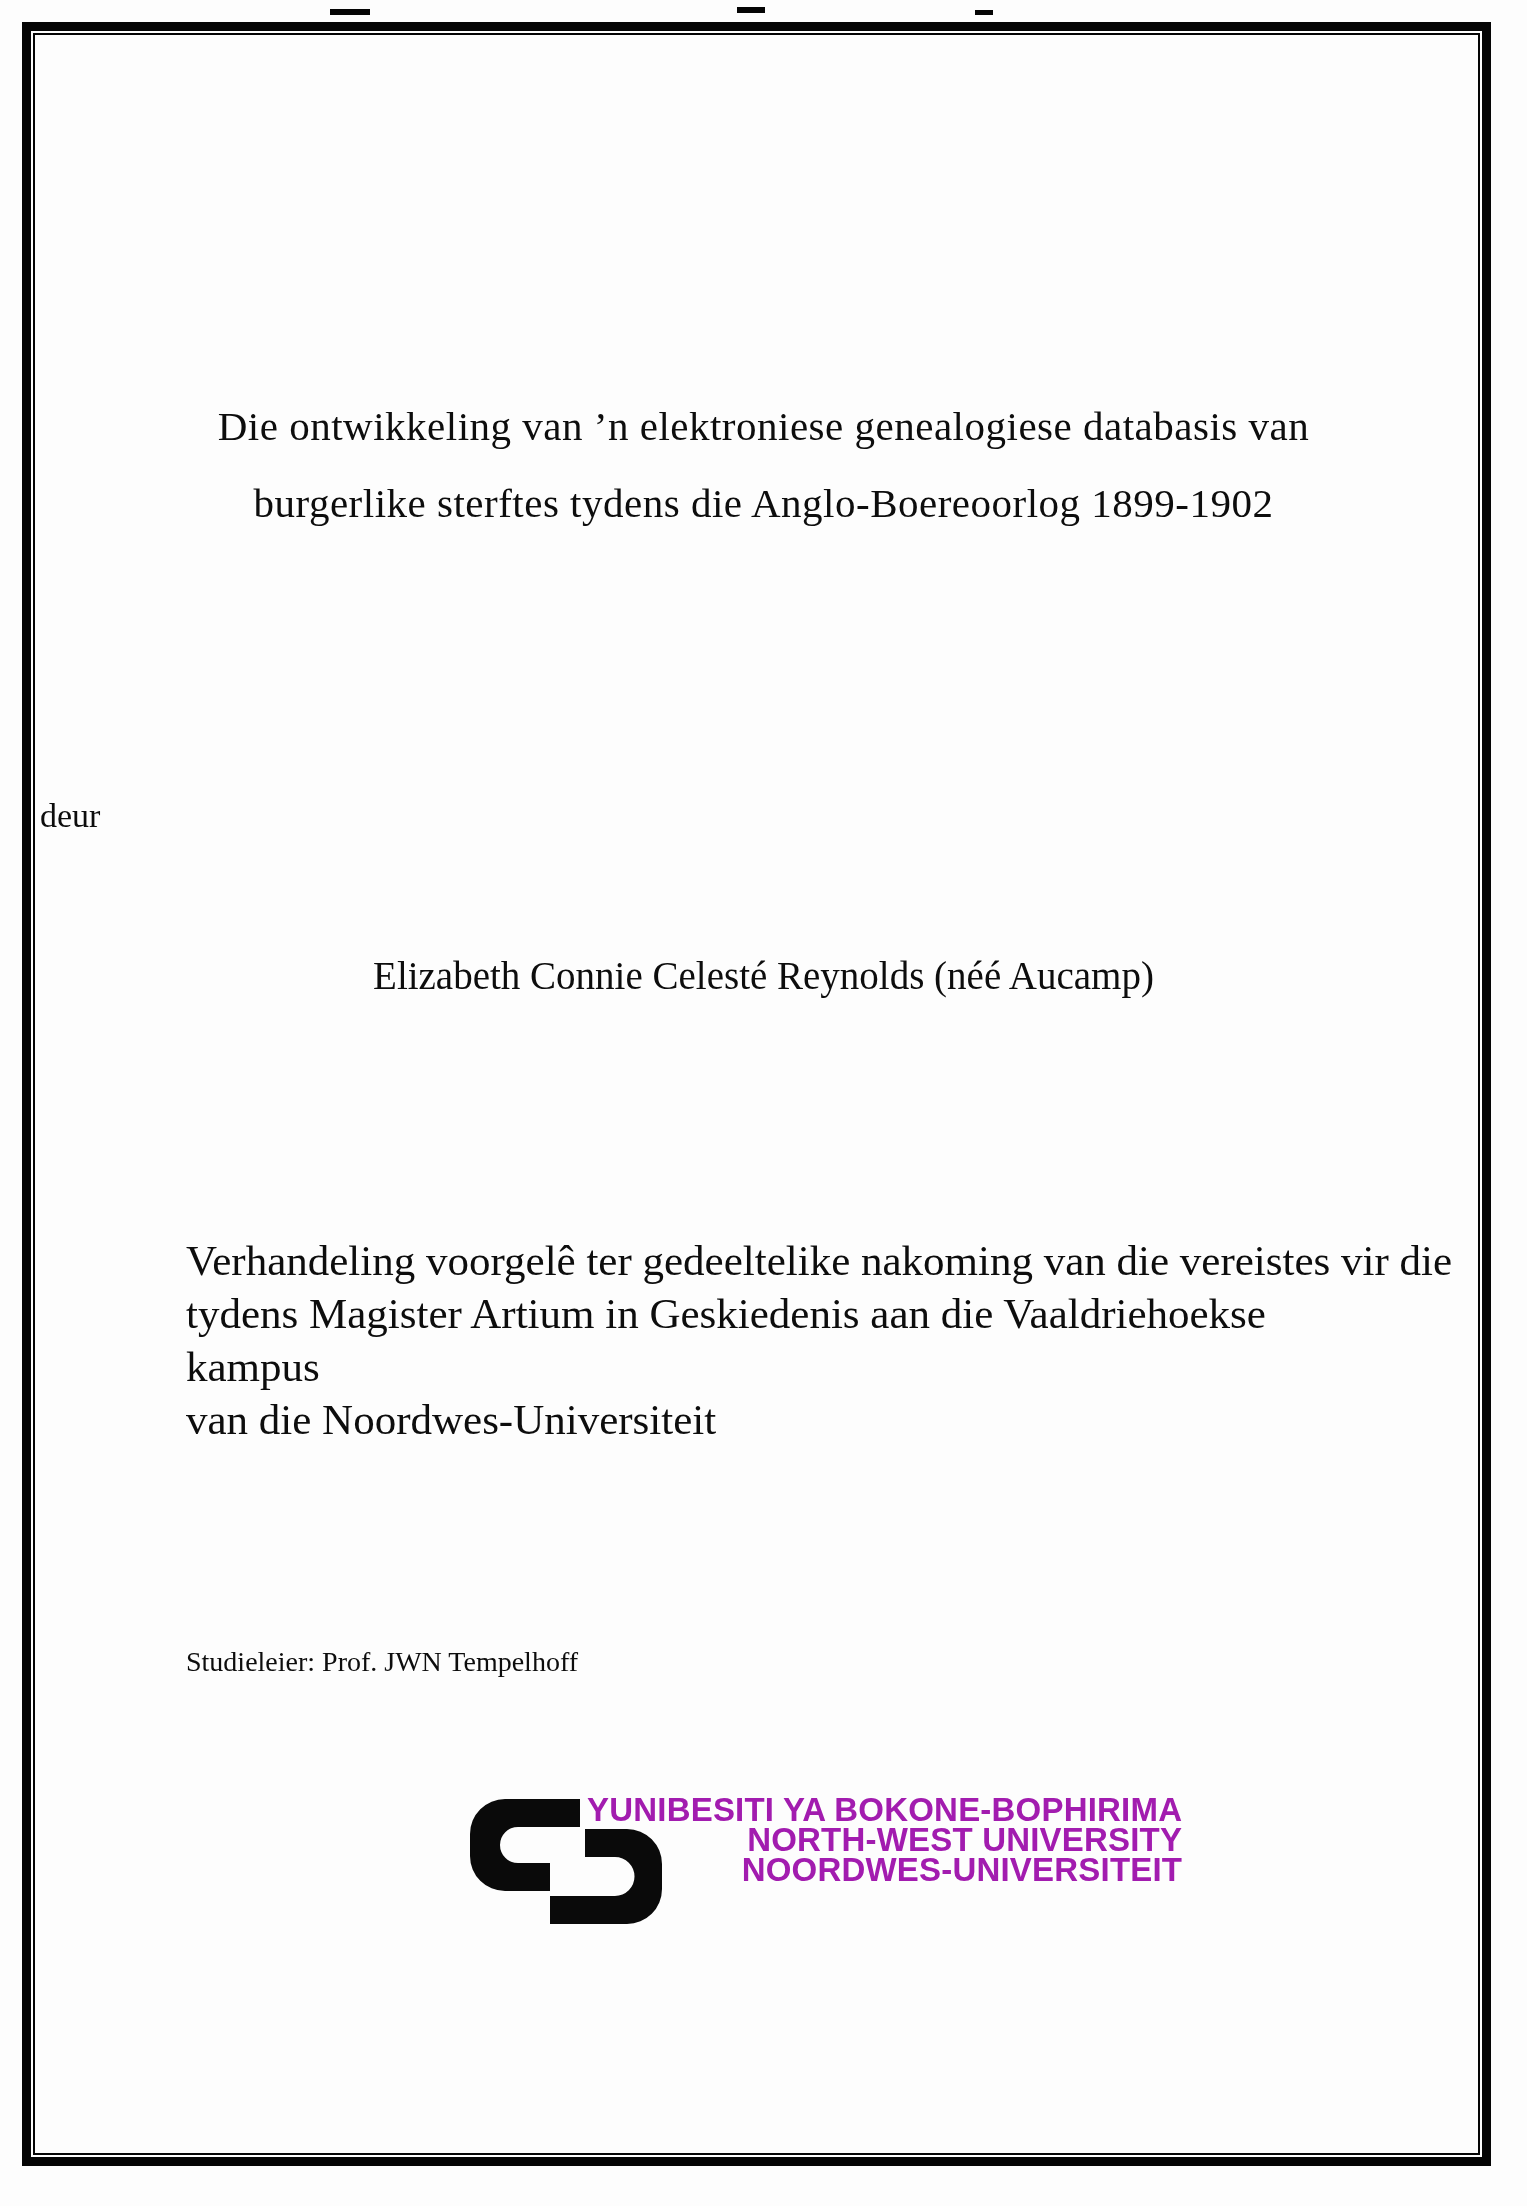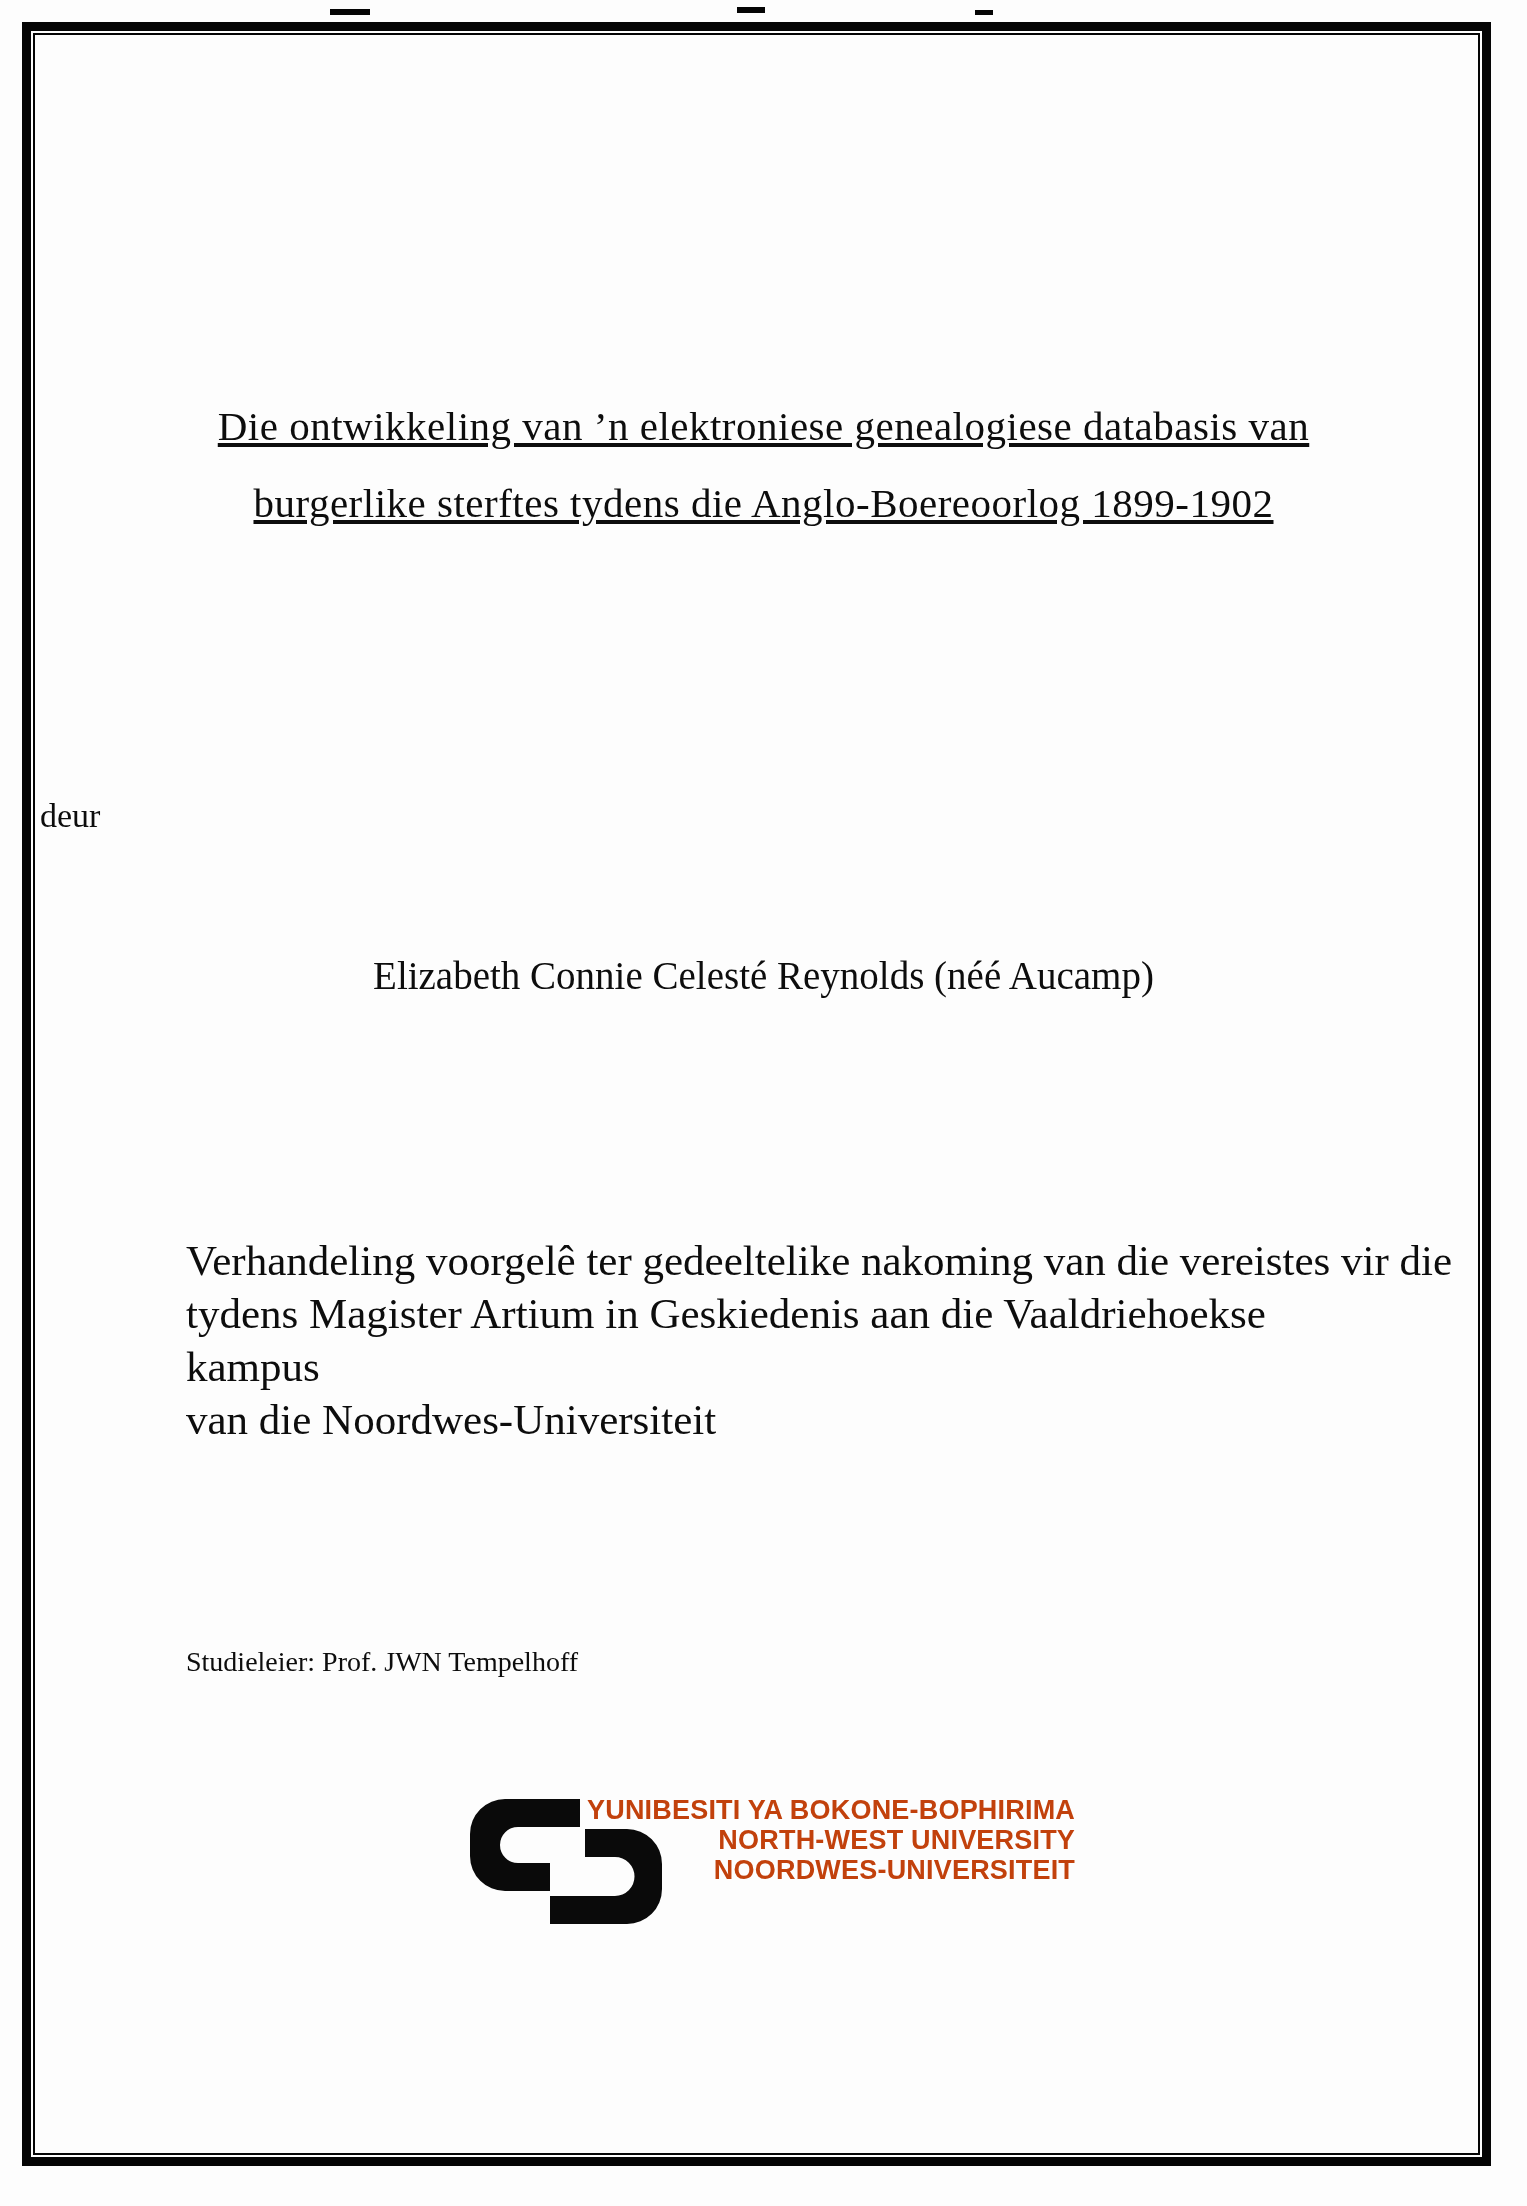--- a/index.html
+++ b/index.html
@@ -41,21 +41,20 @@
   }
   .title-block {
     position: absolute;
     top: 388px;
     left: 40px;
     width: 1447px;
     text-align: center;
     font-size: 41px;
     line-height: 77px;
     letter-spacing: 0.5px;
-    text-decoration: underline;
   }
   .byline {
     position: absolute;
     top: 795px;
     left: 40px;
     width: 1447px;
     text-align: left;
     font-size: 34px;
     line-height: 42px;
   }
@@ -103,25 +102,25 @@
     top: 4px;
     width: 192px;
     height: 127px;
   }
   .logo-text {
     position: absolute;
     left: 117px;
     top: 0;
     font-family: "Liberation Sans", sans-serif;
     font-weight: 700;
-    font-size: 27px;
+    font-size: 33px;
     line-height: 30px;
     letter-spacing: 0.2px;
     white-space: nowrap;
-    color: #c2410c;
+    color: #a21caf;
   }
   .logo-text .indented {
     margin-left: 61px;
     text-align: right;
   }
 </style>
 </head>
 <body>
 
 <div class="page">

